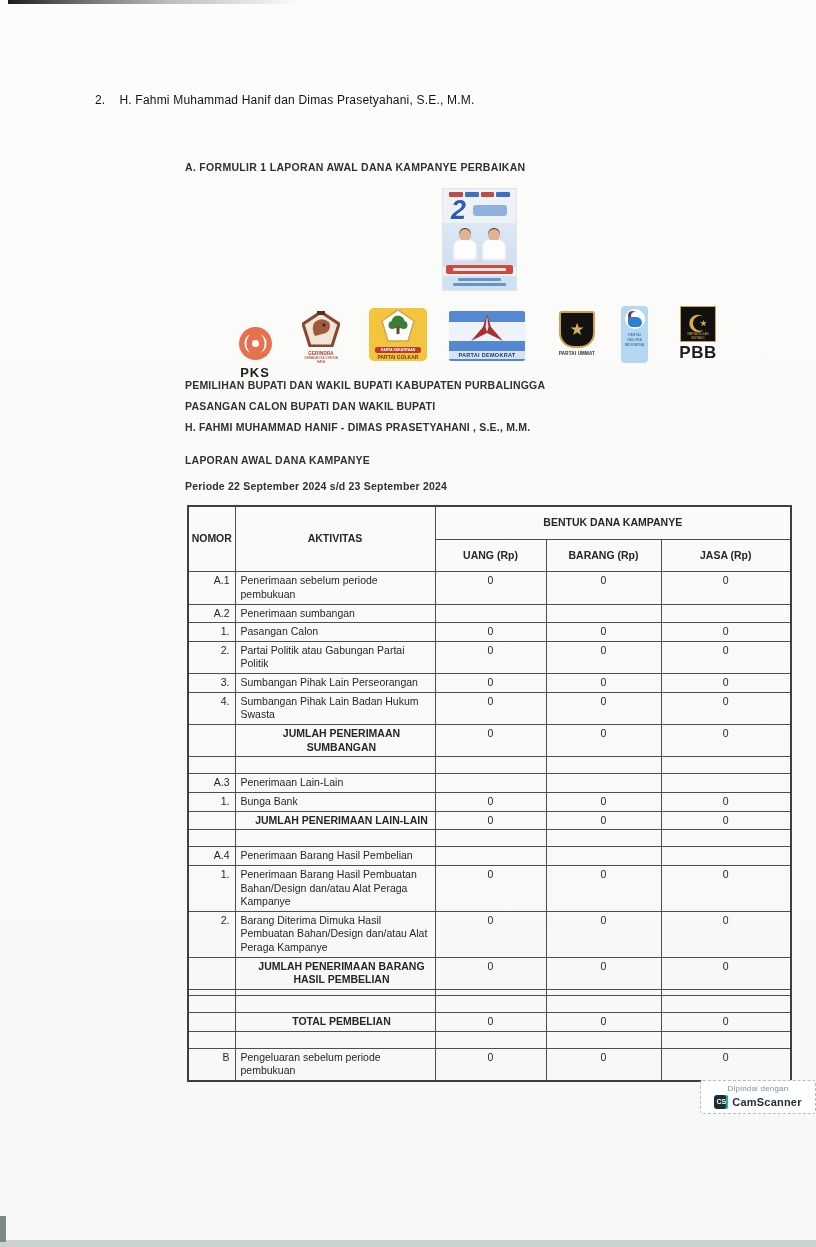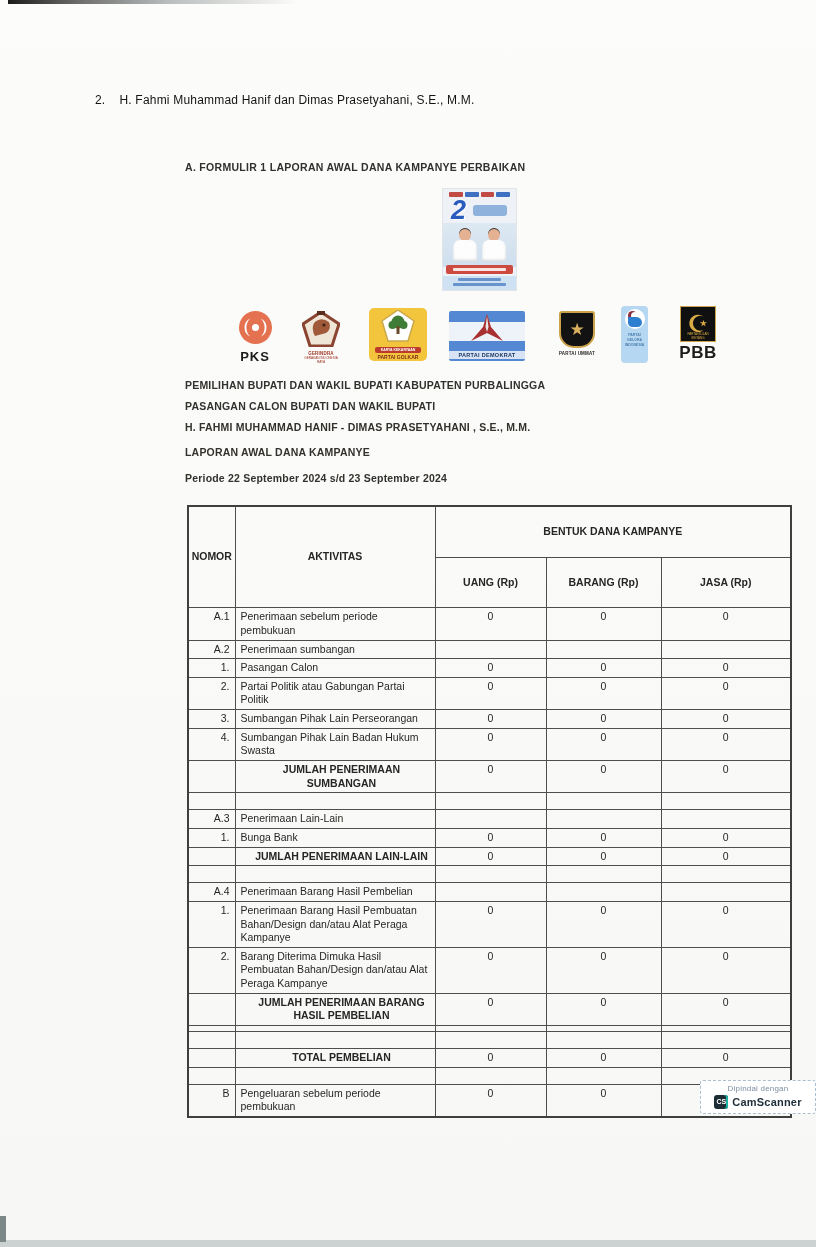--- a/index.html
+++ b/index.html
@@ -42,21 +42,21 @@
   .poster .p-foot{position:absolute;bottom:0;left:0;right:0;height:14px;background:#cfe2f4;}
   .poster .p-foot i{display:block;margin:2px auto 0;height:3px;border-radius:1px;background:#4f7fc2;opacity:.8;}
   .poster .p-foot i:nth-child(1){width:60%;}
   .poster .p-foot i:nth-child(2){width:72%;}
 
   
   .logos{position:absolute;left:185px;top:305px;width:605px;height:64px;}
   .logo{position:absolute;text-align:center;}
   .logo .lbl{display:block;font-weight:700;color:#1c1c1c;}
 
-  .logo-pks{left:50px;top:6px;width:40px;}
+  .logo-pks{left:50px;top:22px;width:40px;}
   .logo-pks .lbl{font-size:13px;letter-spacing:1px;margin-top:1px;}
 
   .logo-gerindra{left:116px;top:6px;width:40px;}
   .logo-gerindra .lbl{font-size:4.5px;color:#a13526;letter-spacing:.2px;}
   .logo-gerindra .lbl2{display:block;font-size:3.5px;color:#a13526;transform:scale(.9);}
 
   .logo-golkar{left:184px;top:3px;width:58px;height:53px;background:#f3c53d;border-radius:5px;padding-top:2px;box-sizing:border-box;}
   .logo-golkar .ribbon{margin:1px auto 0;width:46px;height:6px;background:#bc3a2b;border-radius:2px;color:#fff;font-size:3.5px;line-height:6px;font-weight:700;}
   .logo-golkar .lbl{font-size:5px;color:#7d2a1c;margin-top:1px;}
 
@@ -79,29 +79,29 @@
 
   .logo-pbb{left:493px;top:1px;width:40px;}
   .logo-pbb .sq{margin:0 auto;width:36px;height:36px;background:#101010;border:1px solid #caa44c;box-sizing:border-box;display:flex;align-items:center;justify-content:center;position:relative;}
   .logo-pbb .cres{color:#d8ab45;font-size:24px;line-height:1;}
   .logo-pbb .tiny{position:absolute;bottom:1px;left:0;right:0;font-size:3px;color:#d8ab45;}
   .logo-pbb .lbl{font-size:17px;letter-spacing:.5px;margin-top:1px;}
 
   
   .report-head{position:absolute;left:185px;top:375px;width:605px;text-align:left;color:#33312e;}
   .report-head .line{font-size:10.5px;font-weight:700;line-height:21px;letter-spacing:.2px;}
-  .report-head .line.l4{margin-top:4px;}
+  .report-head .line.l4{margin-top:12px;}
   .report-head .line.l5{margin-top:5px;font-weight:700;}
 
   
   table.funds{position:absolute;left:187px;top:505px;width:603px;border-collapse:collapse;table-layout:fixed;
     font-size:10.5px;color:#262624;}
   table.funds th,table.funds td{border:1px solid #4e4e4c;padding:2px 5px;vertical-align:top;line-height:1.3;}
   table.funds{border:2px solid #3f3f3d;}
-  table.funds thead th{font-weight:700;text-align:center;vertical-align:middle;padding:18px 2px;}
+  table.funds thead th{font-weight:700;text-align:center;vertical-align:middle;padding:9px 2px;}
   td.cell-no{text-align:right;}
   td.cell-val{text-align:center;}
   td.cell-akt{text-align:left;}
   tr.row-total td.cell-akt{text-align:center;font-weight:700;padding-left:18px;}
   tr.row-section td.cell-akt{font-weight:400;}
   tr.row-empty td{height:14px;padding:1px;}
   tr.row-spacer td{height:5px;padding:0;}
 
   
   .cs-badge{position:absolute;left:700px;top:1080px;width:106px;background:#fff;

